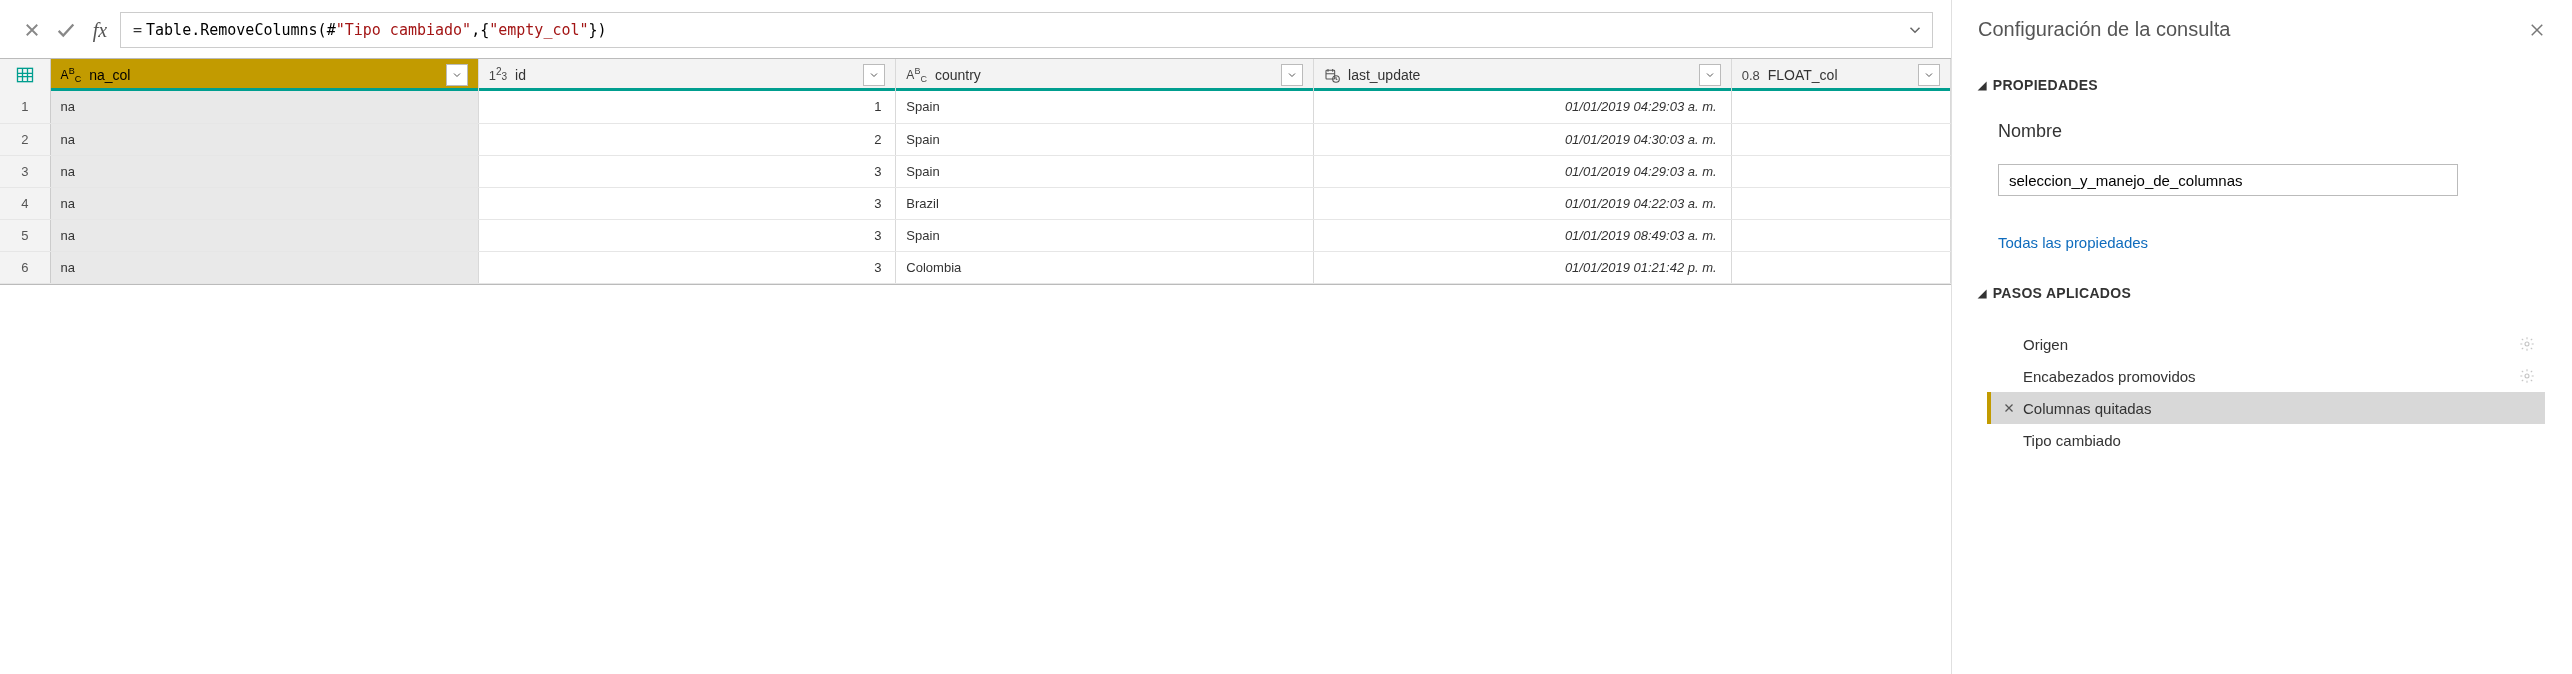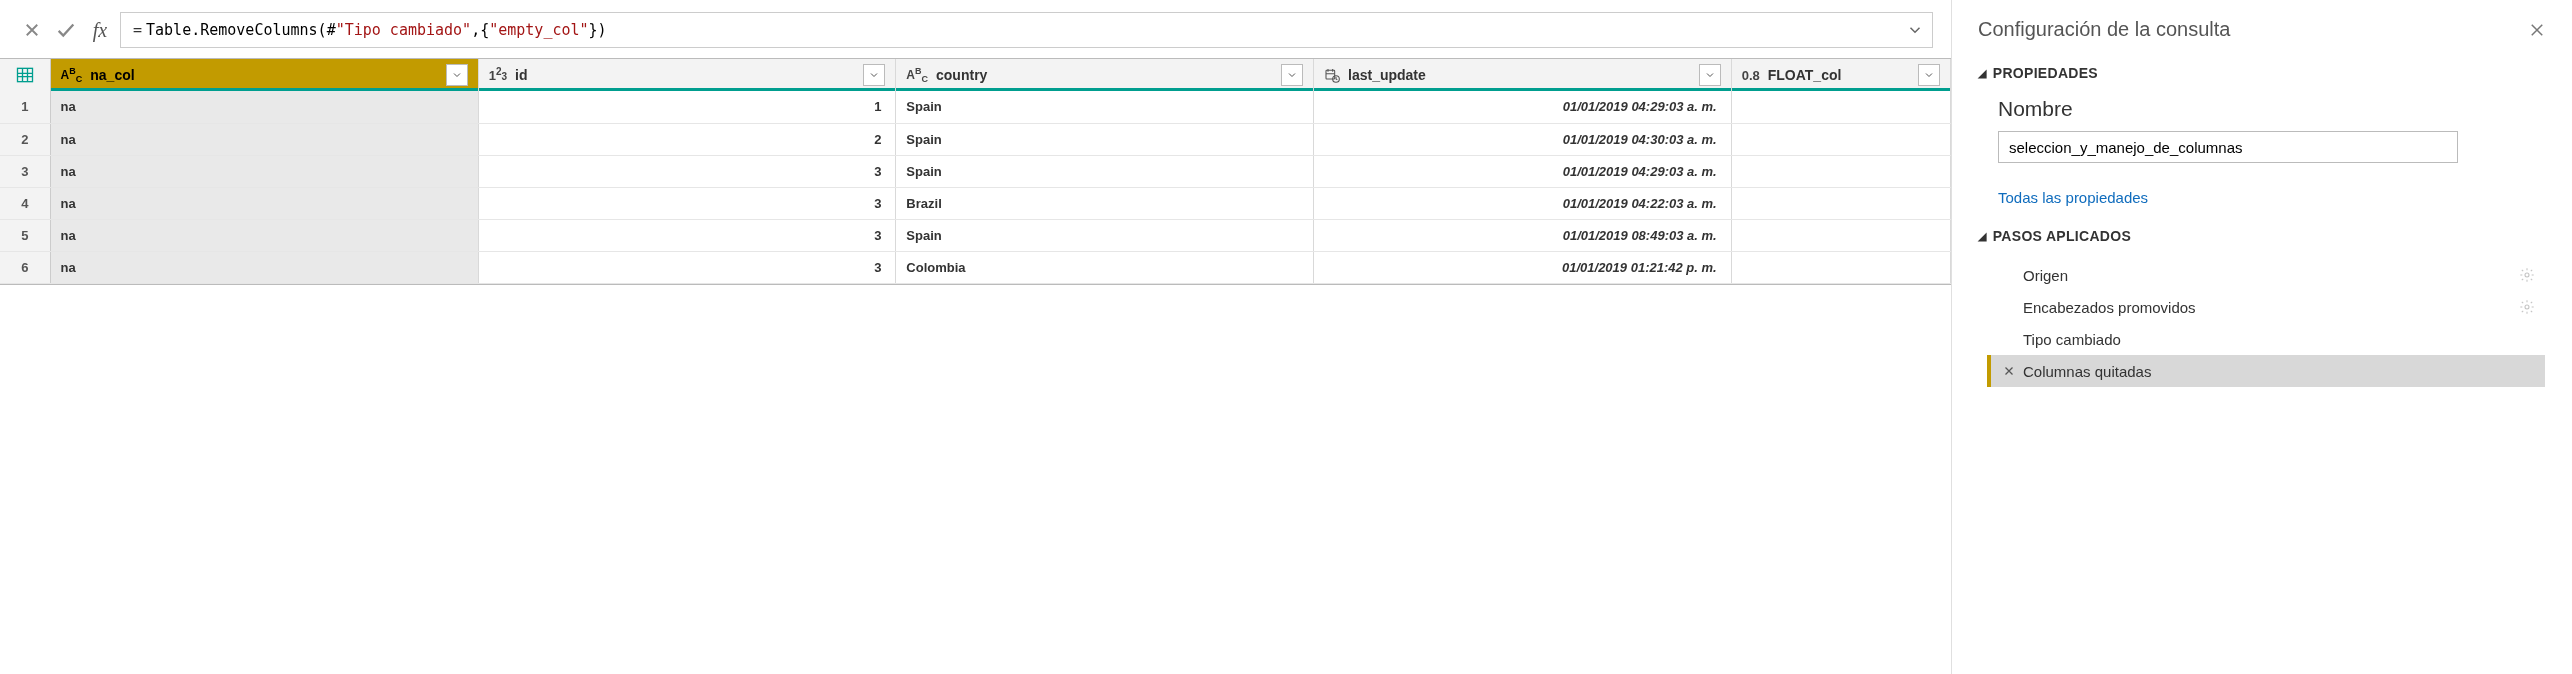--- a/index.html
+++ b/index.html
@@ -77,21 +77,21 @@
       border-collapse: collapse;
       min-width: 100%;
       background: #fff;
     }
     th, td {
       border-right: 1px solid #d9d9d9;
       border-bottom: 1px solid #e6e6e6;
       padding: 0 10px;
       height: 32px;
       text-align: left;
-      font-weight: bold;
+      font-weight: normal;
       white-space: nowrap;
     }
     thead th {
       background: #f3f3f3;
       border-bottom: none;
       position: relative;
       font-size: 14px;
       color: #333;
     }
     
@@ -157,21 +157,21 @@
     .col-country{ width: 400px; }
     .col-last   { width: 400px; }
     .col-float  { width: 210px; }
 
     
     .side {
       width: 620px;
       padding: 18px 26px;
       display: flex;
       flex-direction: column;
-      gap: 8px;
+      gap: 20px;
     }
     .side-header {
       display: flex;
       align-items: center;
       justify-content: space-between;
       color: #555;
       font-size: 20px;
       margin-bottom: 6px;
     }
     .side-close { cursor: pointer; }
@@ -180,21 +180,21 @@
       align-items: center;
       gap: 6px;
       font-weight: 700;
       font-size: 14px;
       letter-spacing: .3px;
       margin-top: 10px;
       color: #333;
     }
     .section-head .caret { font-size: 11px; }
     .prop-label {
-      font-size: 21px;
+      font-size: 18px;
       margin: 8px 0 2px 20px;
       color: #333;
     }
     .prop-input {
       margin-left: 20px;
       width: 460px;
       height: 32px;
       border: 1px solid #bbb;
       padding: 0 10px;
       font-size: 15px;
@@ -440,25 +440,25 @@
       </div>
       <div class="step">
         <span>Encabezados promovidos</span>
         <span class="gear">
           <svg width="16" height="16" viewBox="0 0 24 24" fill="none" stroke="#555" stroke-width="1.6">
             <circle cx="12" cy="12" r="3"></circle>
             <path d="M12 2v3M12 19v3M4.2 4.2l2.1 2.1M17.7 17.7l2.1 2.1M2 12h3M19 12h3M4.2 19.8l2.1-2.1M17.7 6.3l2.1-2.1"></path>
           </svg>
         </span>
       </div>
-      <div class="step">
-        <span>Tipo cambiado</span>
-      </div>
       <div class="step active">
         <span class="del">
           <svg width="12" height="12" viewBox="0 0 24 24" fill="none" stroke="#555" stroke-width="2.5">
             <path d="M5 5 L19 19 M19 5 L5 19"></path>
           </svg>
         </span>
         <span>Columnas quitadas</span>
       </div>
+      <div class="step">
+        <span>Tipo cambiado</span>
+      </div>
     </div>
 </div>
 
 </body></html>

